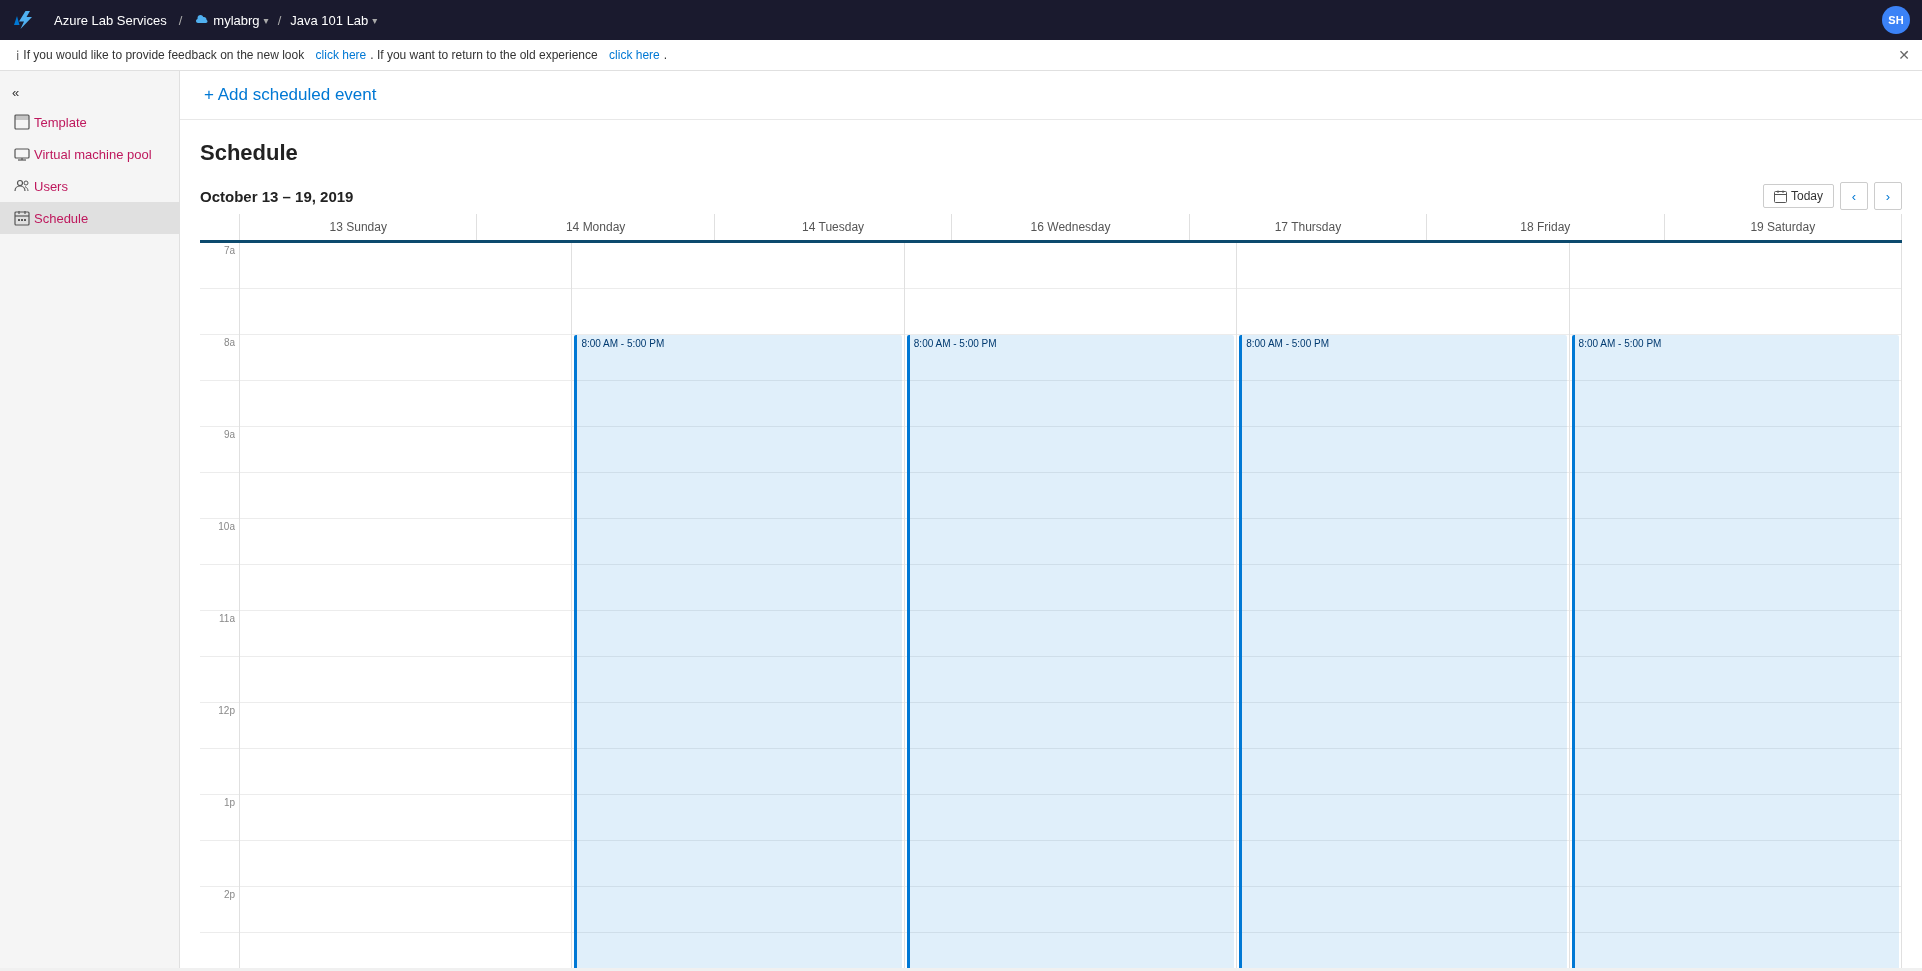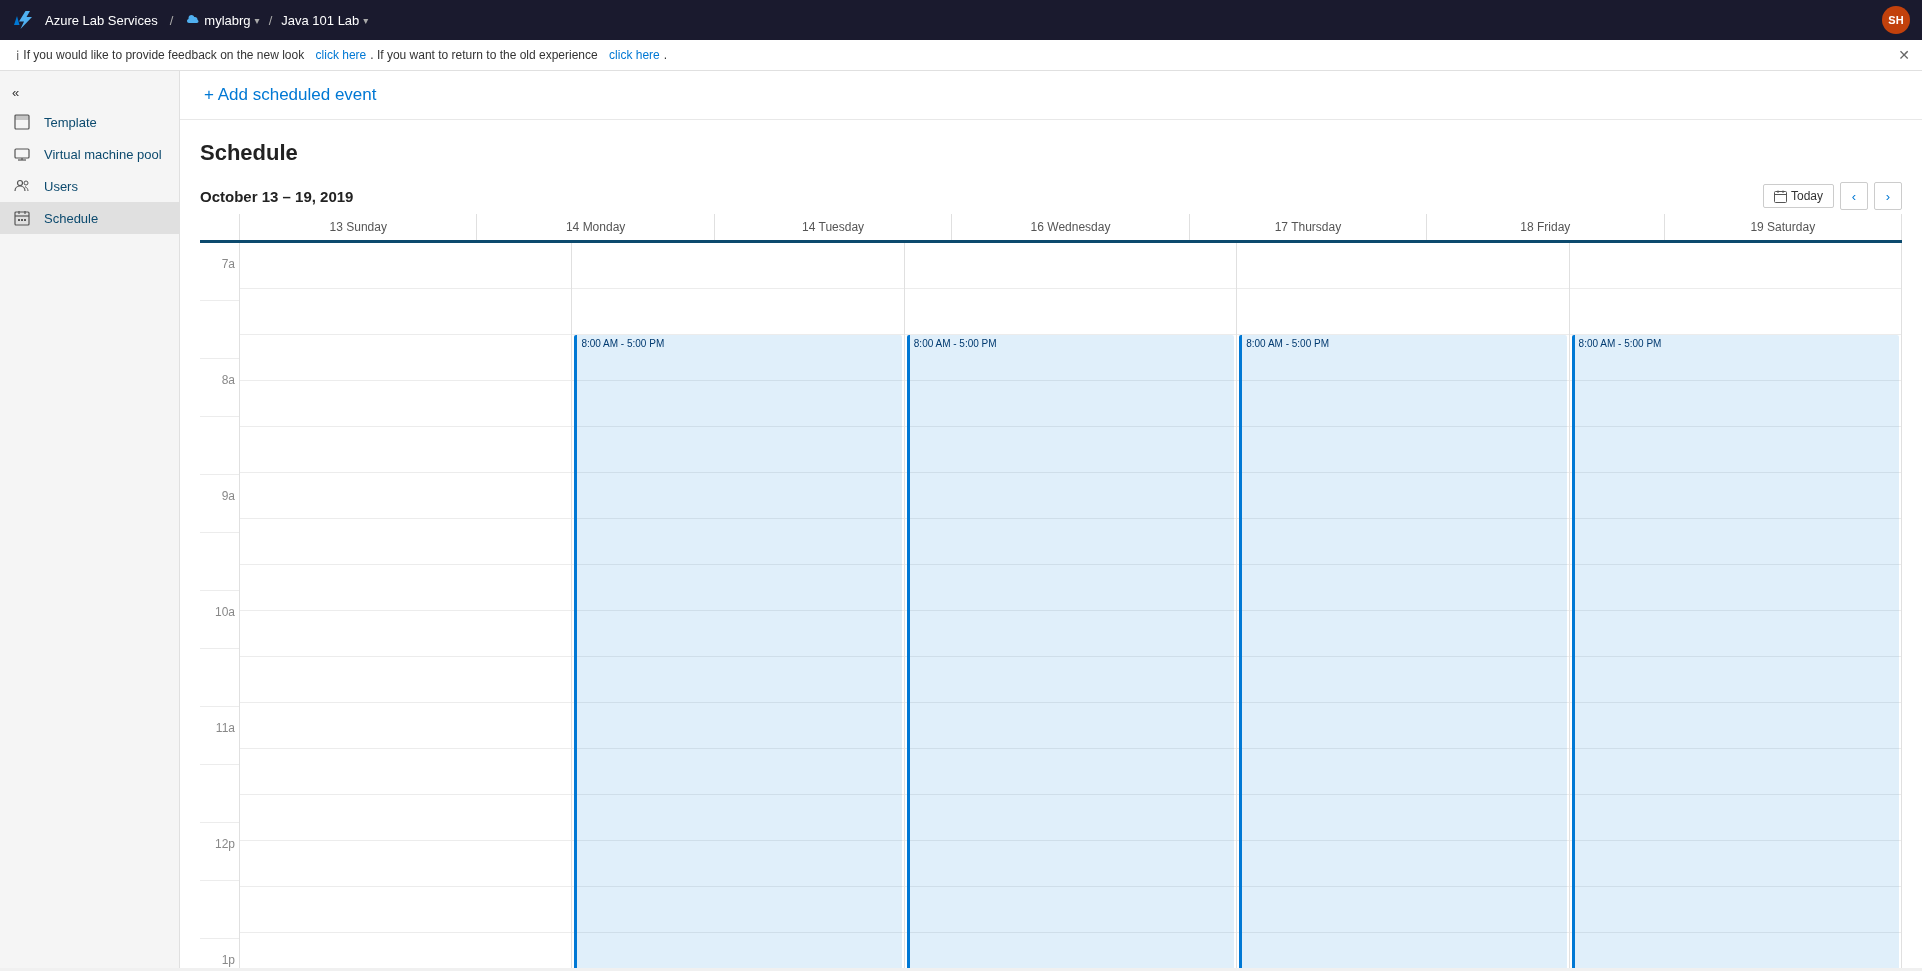--- a/index.html
+++ b/index.html
@@ -16,21 +16,21 @@
       justify-content: space-between;
     }
     .topnav-left {
       display: flex;
       align-items: center;
       gap: 8px;
     }
     .topnav-brand {
       display: flex;
       align-items: center;
-      gap: 9px;
+      gap: 18px;
       font-size: 13px;
       font-weight: 500;
       color: #fff;
     }
     .azure-logo {
       width: 24px;
       height: 24px;
     }
     .nav-separator {
       color: #aaa;
@@ -53,21 +53,21 @@
     }
     .breadcrumb-caret { font-size: 10px; color: #aaa; }
     .topnav-right {
       display: flex;
       align-items: center;
     }
     .user-avatar {
       width: 28px;
       height: 28px;
       border-radius: 50%;
-      background: #c2410c;
+      background: #3b82f6;
       color: #fff;
       display: flex;
       align-items: center;
       justify-content: center;
       font-size: 11px;
       font-weight: 600;
       margin-left: 28px;
     }
 
     
@@ -115,24 +115,24 @@
     .sidebar-collapse-btn {
       display: flex;
       align-items: center;
       padding: 6px 12px;
       cursor: pointer;
       color: #333;
     }
     .sidebar-item {
       display: flex;
       align-items: center;
-      gap: 14px;
+      gap: 4px;
       padding: 8px 14px;
       cursor: pointer;
-      color: #0c4a6e;
+      color: #be185d;
       font-size: 13px;
     }
     .sidebar-item.active {
       background: #e0e0e0;
       font-weight: 500;
     }
     .sidebar-icon {
       width: 16px;
       height: 16px;
       display: flex;
@@ -263,25 +263,24 @@
     .cal-time-gutter {
       width: 40px;
       flex-shrink: 0;
       border-right: 1px solid #e0e0e0;
     }
     .cal-time-slot {
       height: 46px;
       display: flex;
       align-items: flex-start;
       padding: 2px 4px 0 2px;
-      font-size: 12px;
+      font-size: 10px;
       color: #888;
       border-bottom: 1px solid #ececec;
       justify-content: flex-end;
-      margin-top: 12px;
     }
 
     .cal-grid {
       flex: 1;
       display: grid;
       grid-template-columns: repeat(5, 1fr);
       position: relative;
     }
     .cal-day-col {
       border-right: 1px solid #e0e0e0;

